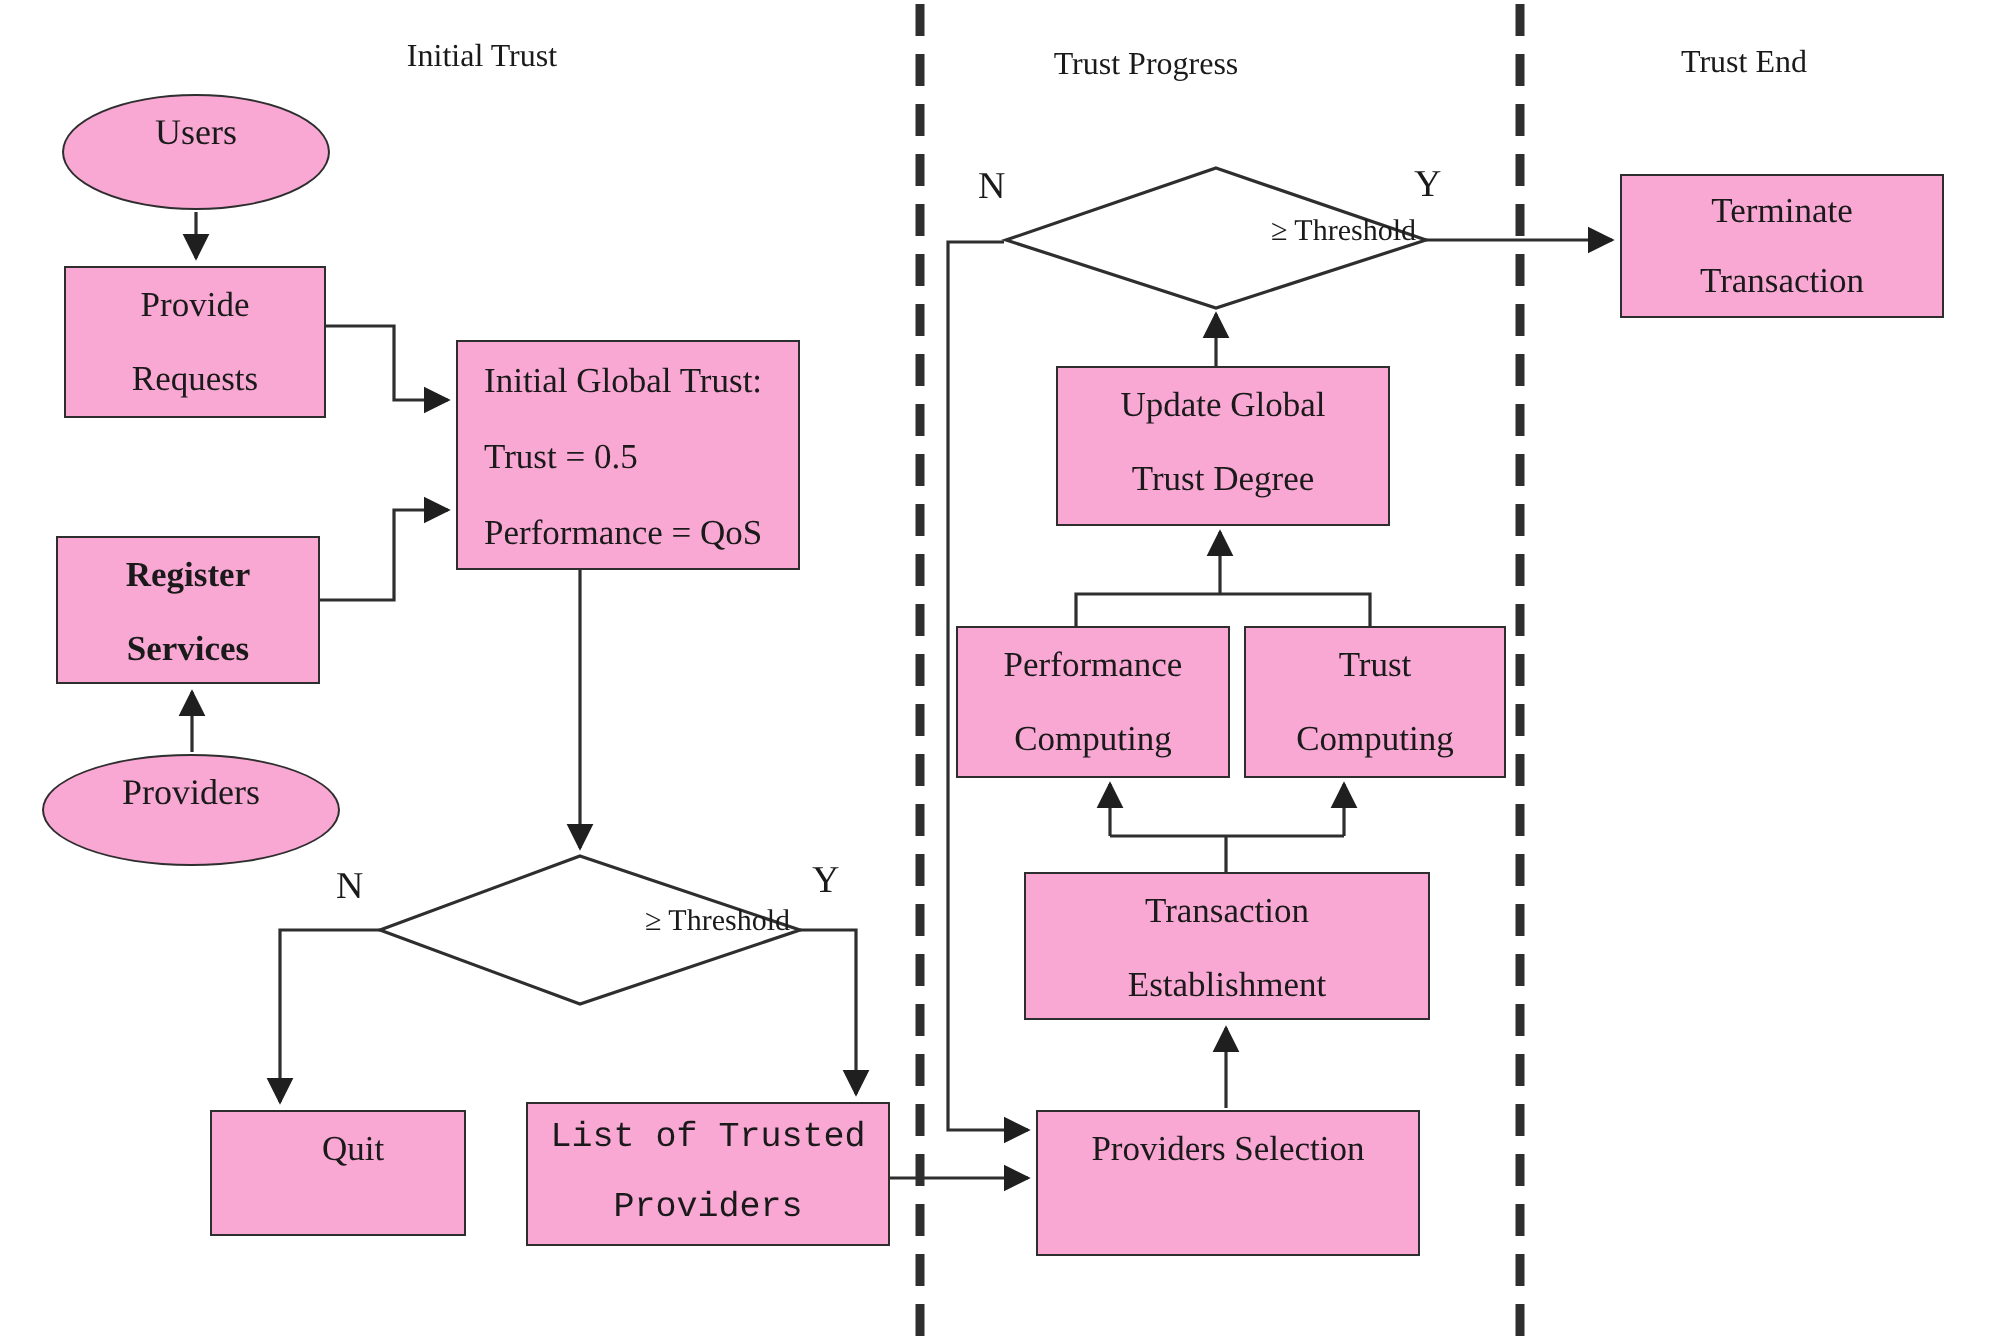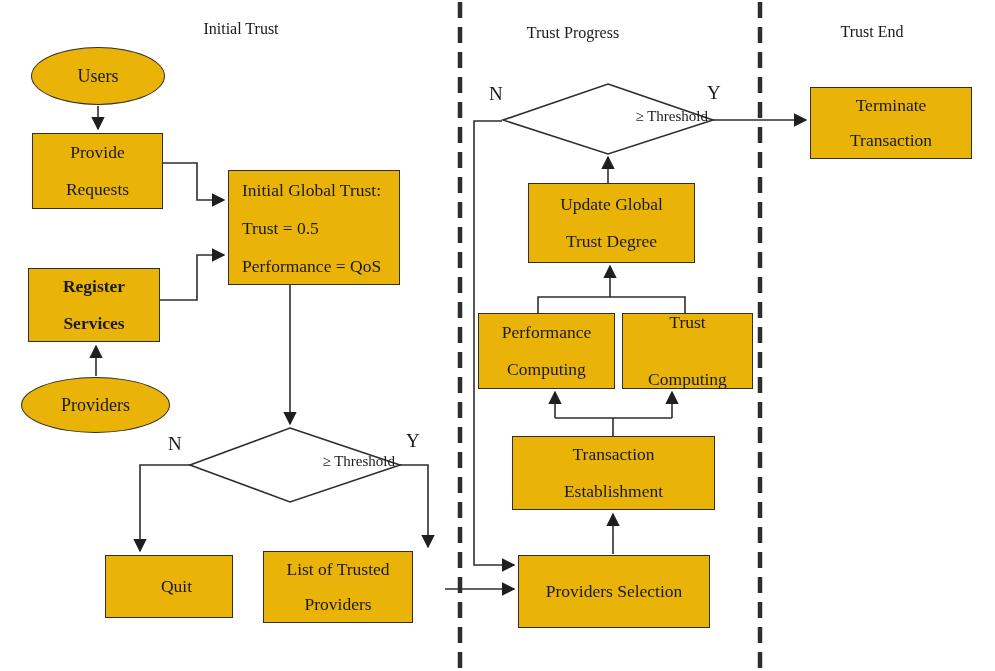--- a/index.html
+++ b/index.html
@@ -8,23 +8,23 @@
     width:995px;height:671px;
     background:#ffffff;
     font-family:"Liberation Serif","DejaVu Serif",serif;
     color:#1a1a1a;
     overflow:hidden;
   }
   .wires{position:absolute;left:0;top:0;width:995px;height:671px;}
   .box{
     position:absolute;
     border:1.7px solid #2e2e2e;
-    background:#eab308;
+    background:#f9a8d4;
     display:flex;flex-direction:column;
-    justify-content:center;align-items:center;
+    justify-content:flex-start;align-items:center;
     font-size:17.5px;line-height:37px;
     text-align:center;
     box-sizing:border-box;
   }
   .box.left-align{align-items:flex-start;padding-left:13px;line-height:38px;text-align:left;}
   .ellipse{border-radius:50%;}
   .title{position:absolute;font-size:16px;text-align:center;}
   .dlabel{position:absolute;font-size:15px;text-align:right;}
   .branch{position:absolute;font-size:19px;}
 </style>
@@ -95,40 +95,40 @@
   </div>
 
   <div class="dlabel" style="left:195px;top:453px;width:200px;">≥ Threshold</div>
   <span class="branch" style="left:168px;top:433px;">N</span>
   <span class="branch" style="left:406px;top:430px;">Y</span>
 
   <div class="box" style="left:105px;top:555px;width:128px;height:63px;padding-left:15px;">
     <span>Quit</span>
   </div>
 
-  <div class="box" style="left:263px;top:551px;width:150px;height:72px;line-height:35px;">
+  <div class="box" style="left:263px;top:551px;width:182px;height:72px;line-height:35px;font-family:Liberation Mono, monospace;">
     <span>List of Trusted</span>
     <span>Providers</span>
   </div>
 
   <div class="dlabel" style="left:508px;top:108px;width:200px;">≥ Threshold</div>
   <span class="branch" style="left:489px;top:83px;">N</span>
   <span class="branch" style="left:707px;top:82px;">Y</span>
 
   <div class="box" style="left:528px;top:183px;width:167px;height:80px;">
     <span>Update Global</span>
     <span>Trust Degree</span>
   </div>
 
   <div class="box" style="left:478px;top:313px;width:137px;height:76px;">
     <span>Performance</span>
     <span>Computing</span>
   </div>
 
-  <div class="box" style="left:622px;top:313px;width:131px;height:76px;gap:20px;">
+  <div class="box" style="left:622px;top:313px;width:131px;height:76px;">
     <span>Trust</span>
     <span>Computing</span>
   </div>
 
   <div class="box" style="left:512px;top:436px;width:203px;height:74px;">
     <span>Transaction</span>
     <span>Establishment</span>
   </div>
 
   <div class="box" style="left:518px;top:555px;width:192px;height:73px;">

